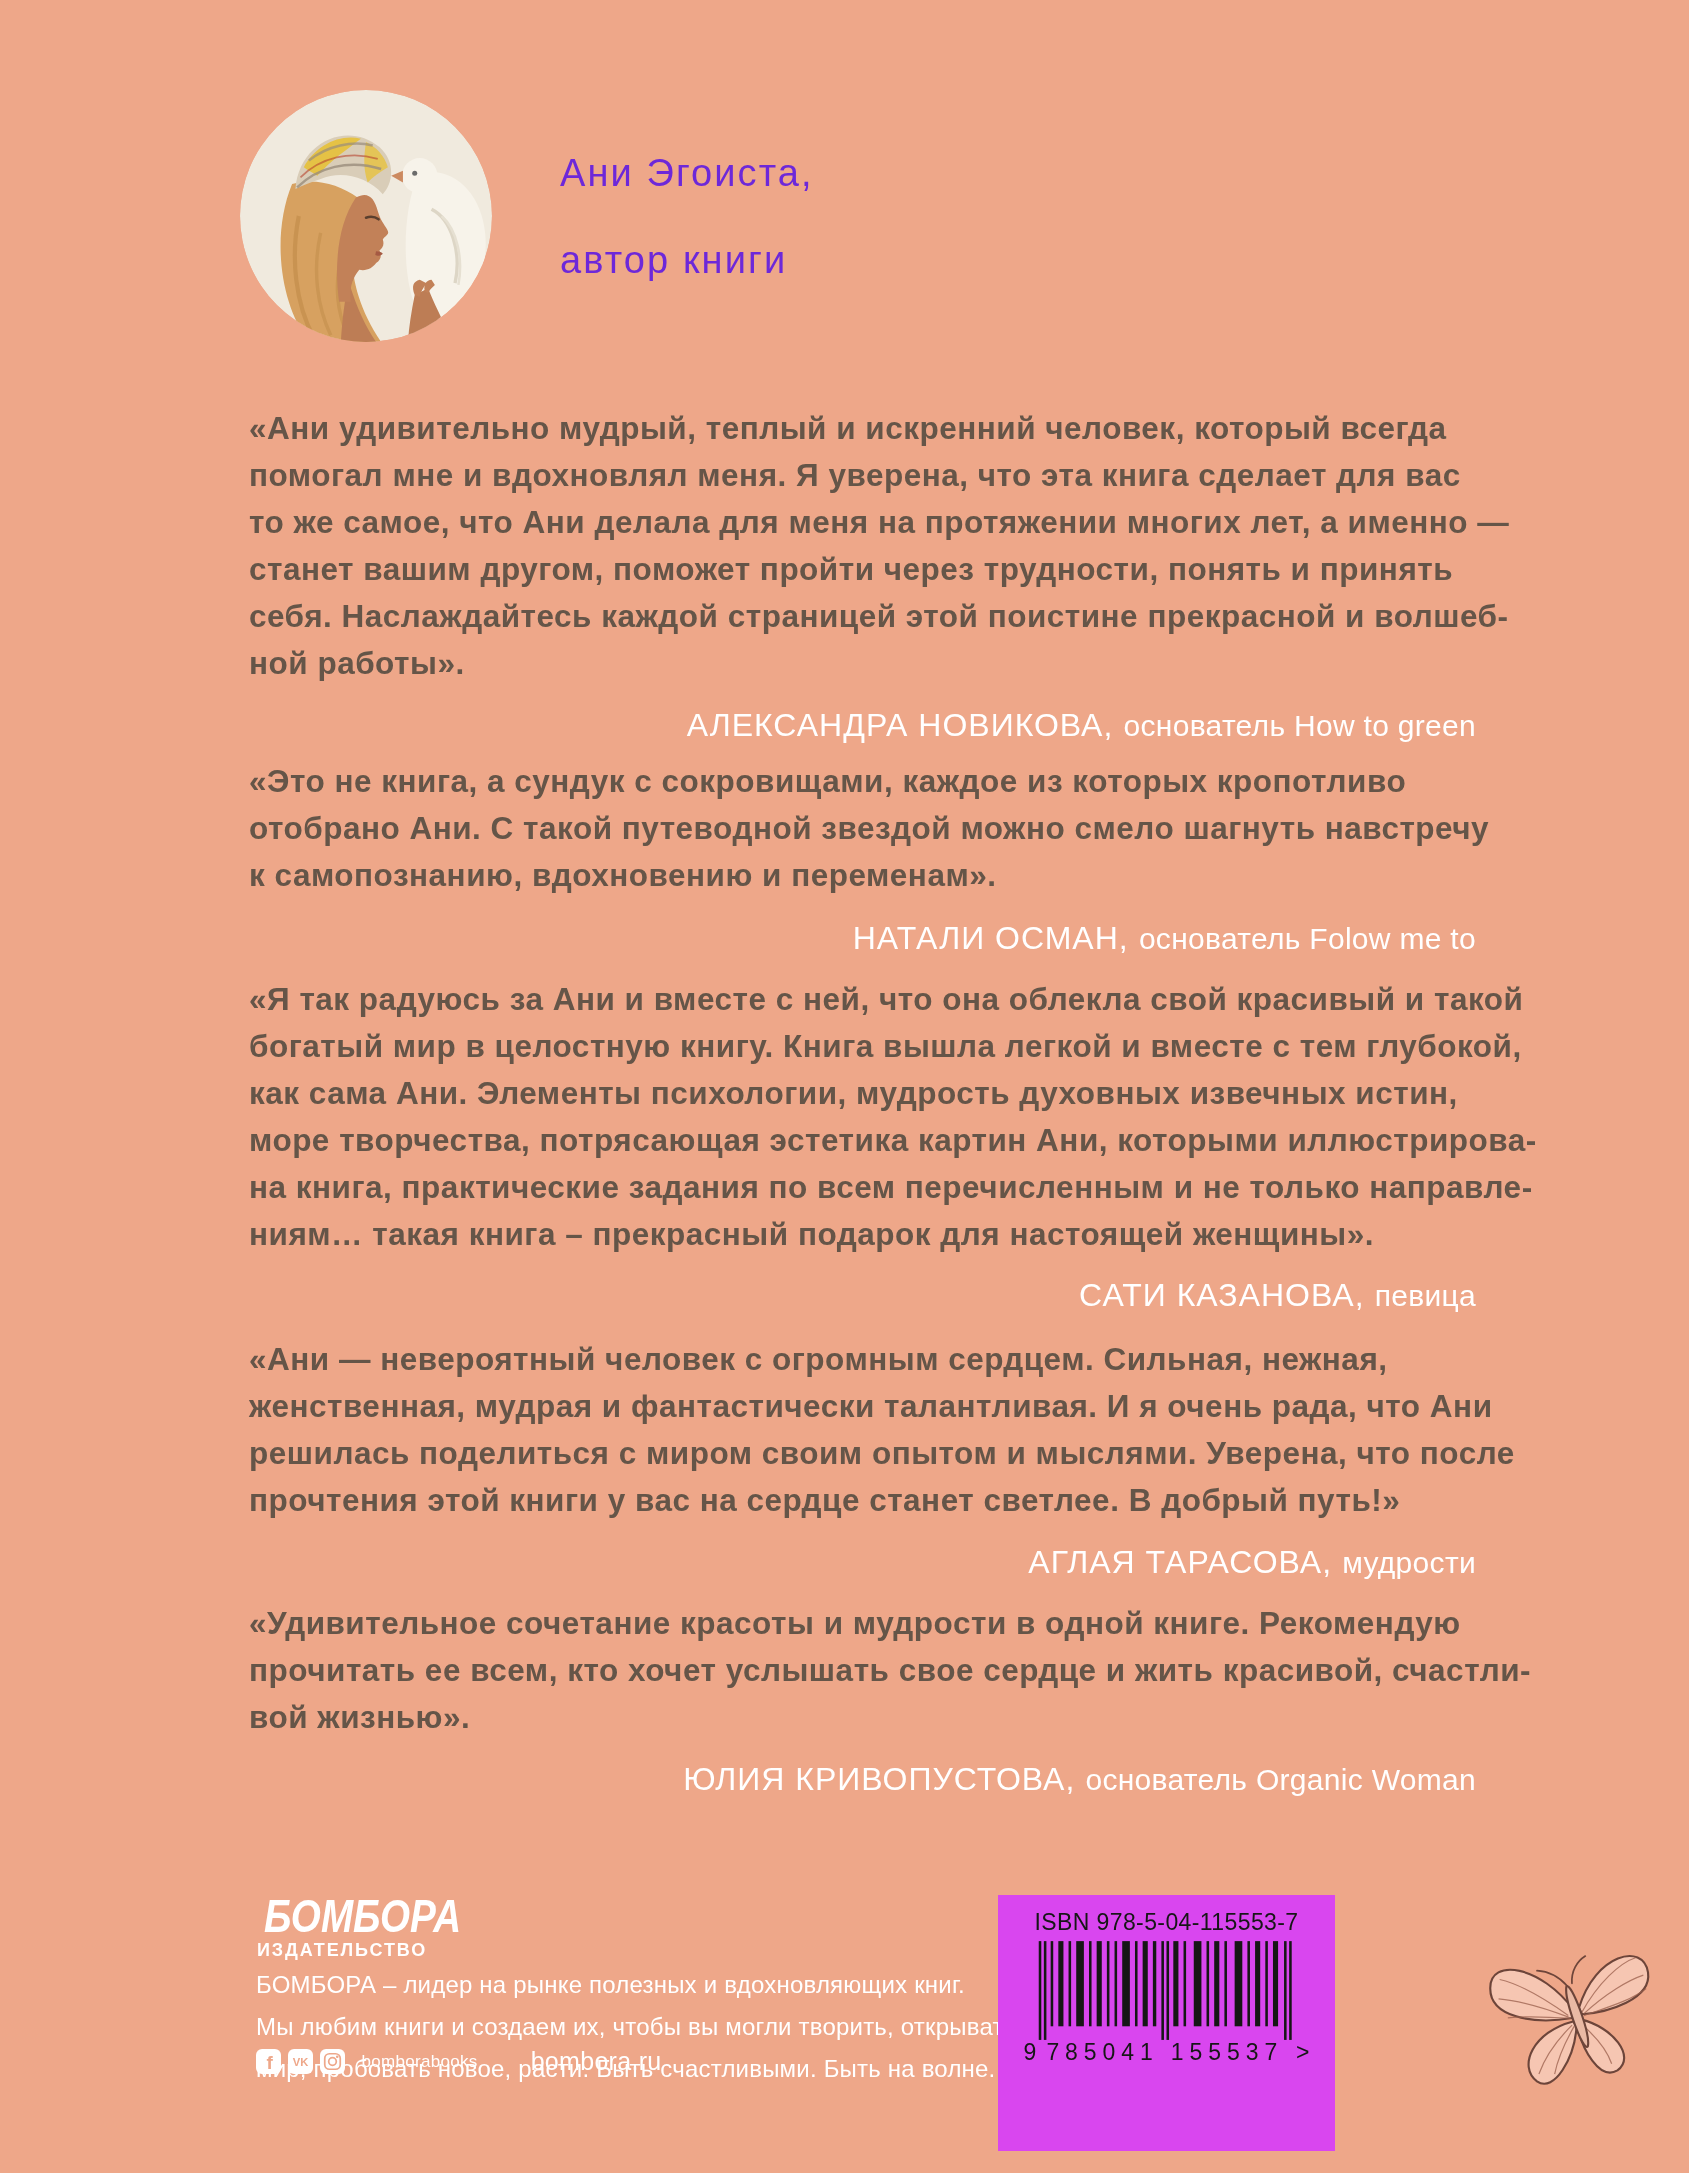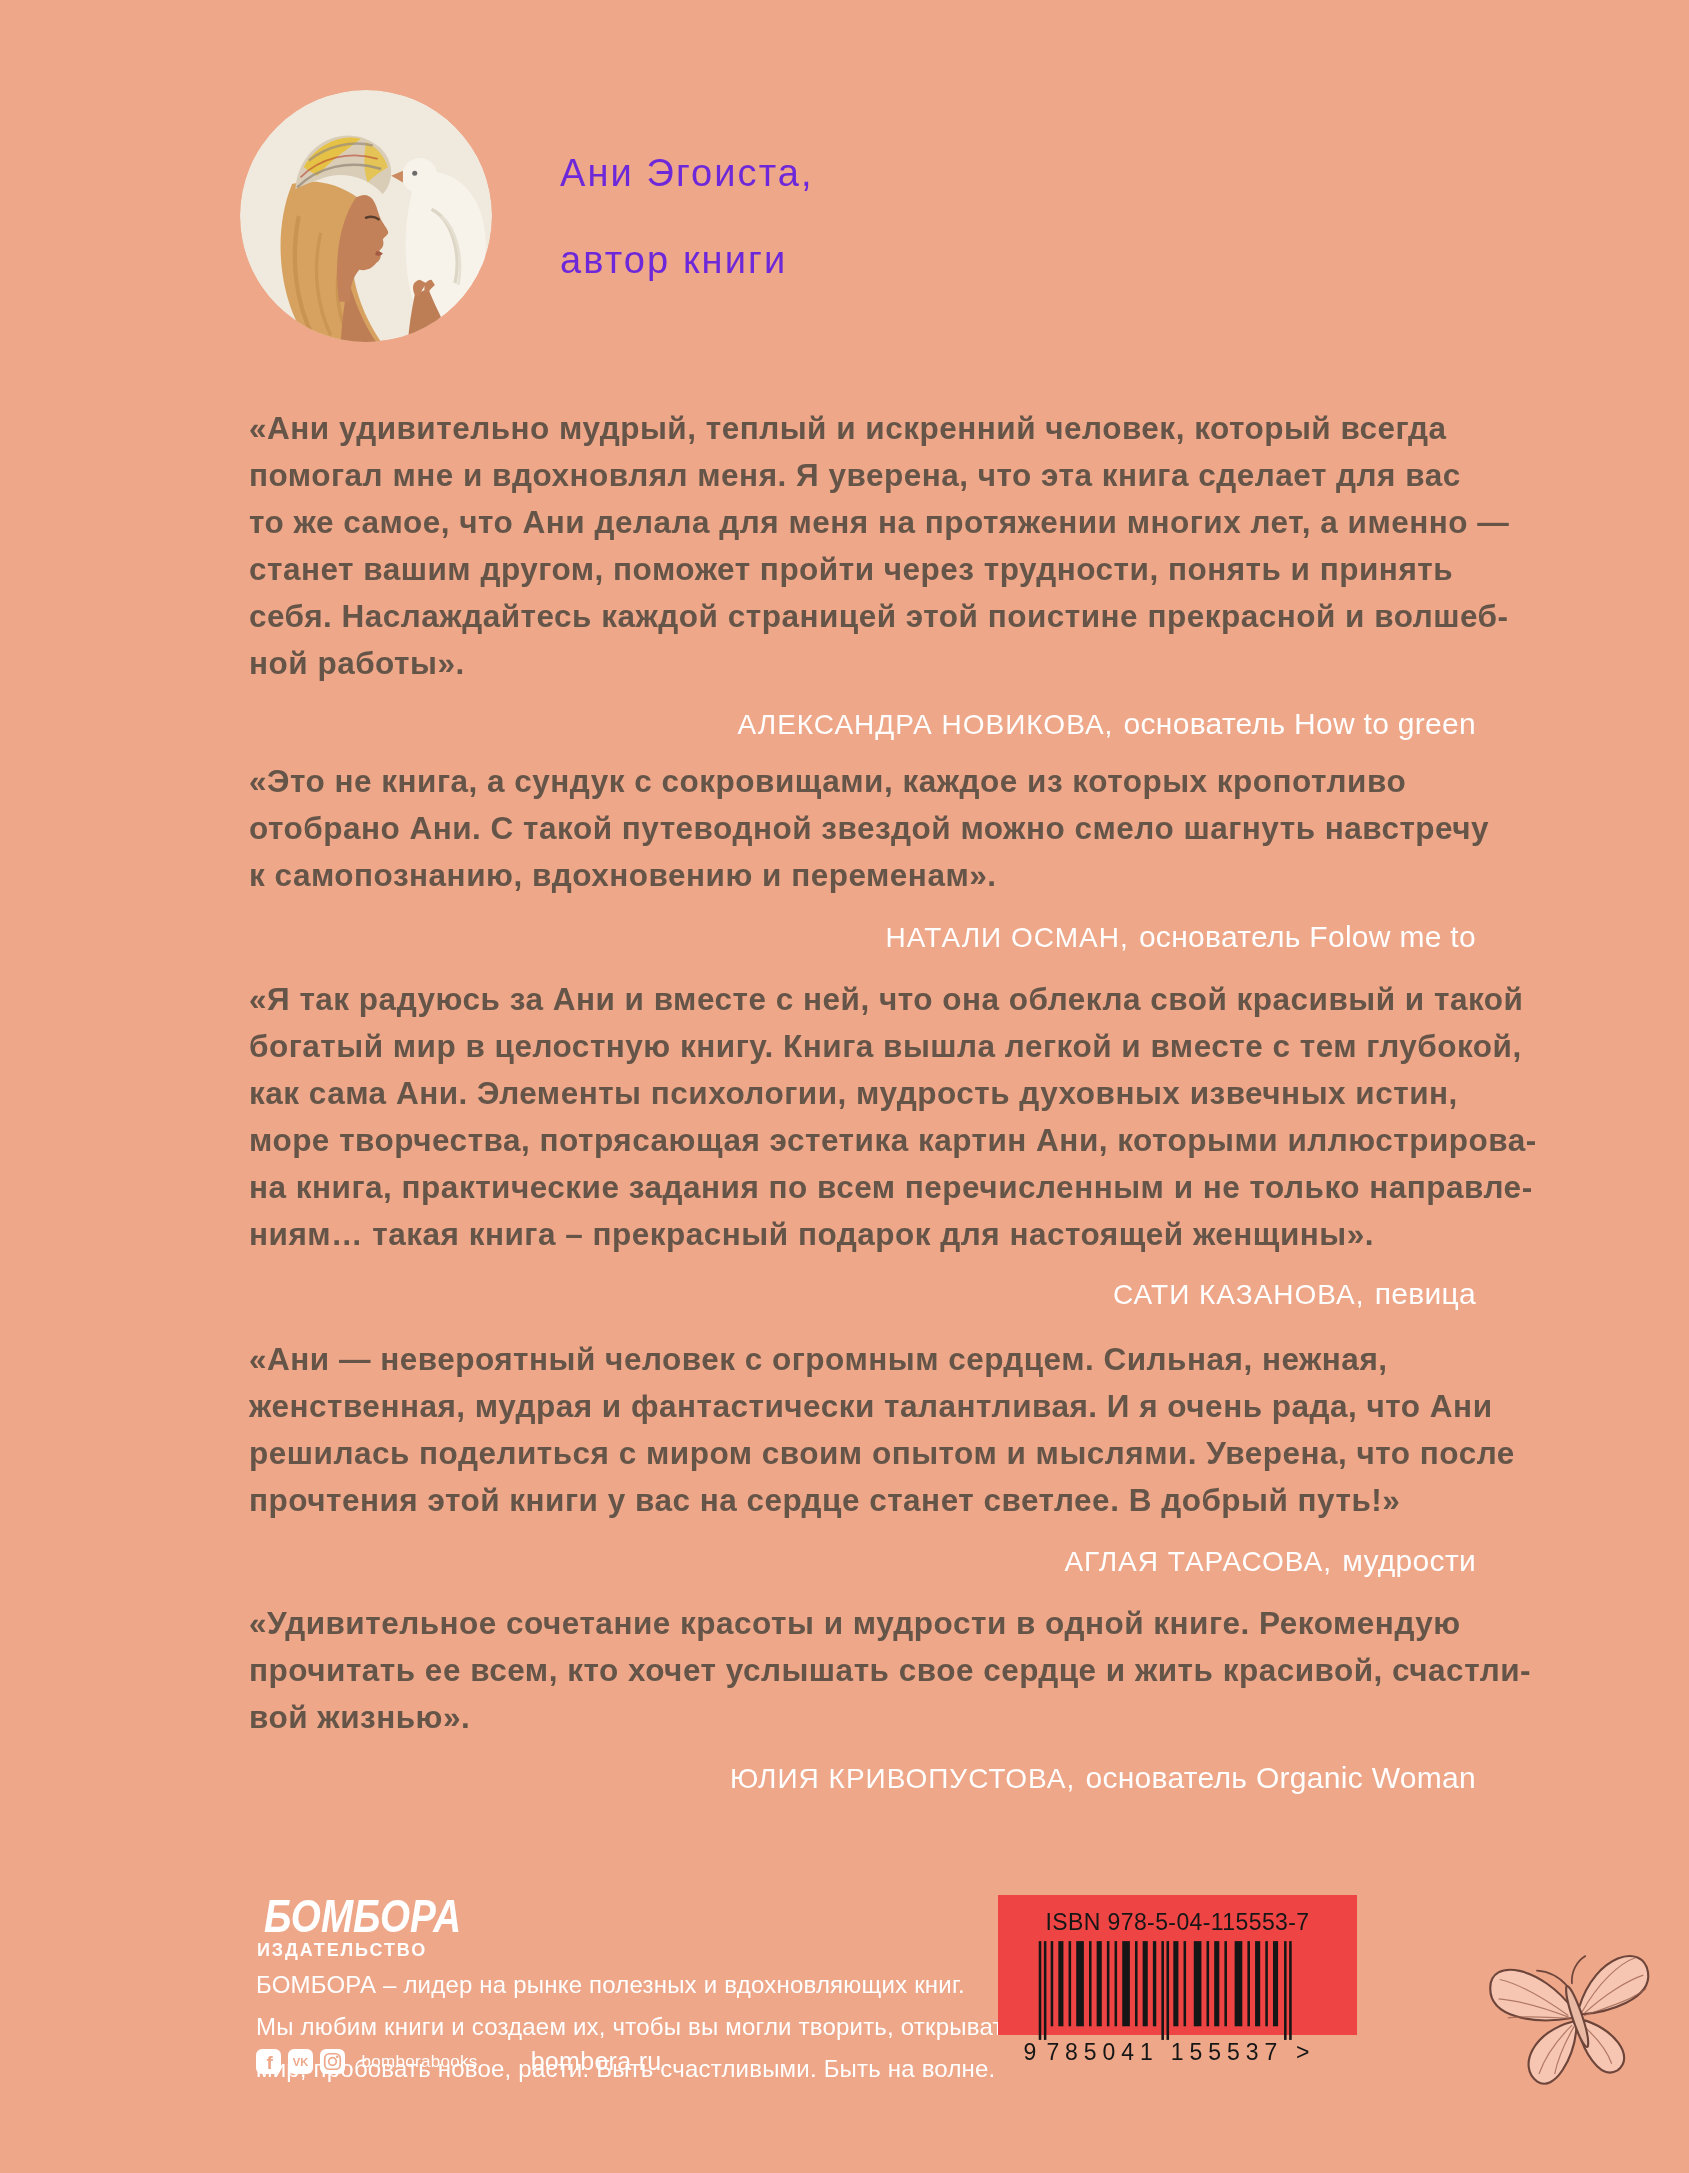--- a/index.html
+++ b/index.html
@@ -25,21 +25,21 @@
 
   
   .quote-text{
     left:249px;width:1329px;
     color:#655548;font-size:31.5px;line-height:47px;letter-spacing:0.5px;
     white-space:pre;font-weight:700;
   }
   .attribution{
     left:249px;width:1227px;text-align:right;color:#FFFFFF;white-space:pre;
   }
-  .attr-name{font-size:28px;letter-spacing:1px;}
+  .attr-name{font-size:32px;letter-spacing:1px;}
   .attr-role{font-size:30px;margin-left:10.2px;letter-spacing:0.3px;}
 
   
   .bombora-logo{
     left:264px;top:1889px;color:#FFFFFF;font-size:46px;font-weight:bold;
     letter-spacing:0px;
     font-style:italic;
   }
   .bombora-logo span{display:inline-block;transform:scaleX(.84);transform-origin:left center;}
   .publisher-label{
@@ -52,21 +52,21 @@
   }
   .social-row{
     left:256px;top:2048px;display:flex;align-items:center;height:27px;
   }
   .social-row .icon{width:25px;height:25px;margin-right:6.8px;}
   .social-handle{color:#FFFFFF;font-size:17px;margin-left:10.2px;letter-spacing:0.3px;}
   .social-site{color:#FFFFFF;font-size:25px;margin-left:53px;letter-spacing:0.3px;}
 
   
   .barcode-box{
-    left:998px;top:1895px;width:337px;height:140px;background:#ef4444;padding-left:22px;
+    left:998px;top:1895px;width:337px;height:256px;background:#d946ef;
   }
   .isbn-label{
     position:absolute;left:0;top:13.6px;width:100%;text-align:center;
     color:#161616;font-size:23px;letter-spacing:0.4px;
   }
   .barcode-svg{position:absolute;left:22px;top:46px;}
 
   
   .butterfly{left:1480px;top:1935px;}
 </style>

